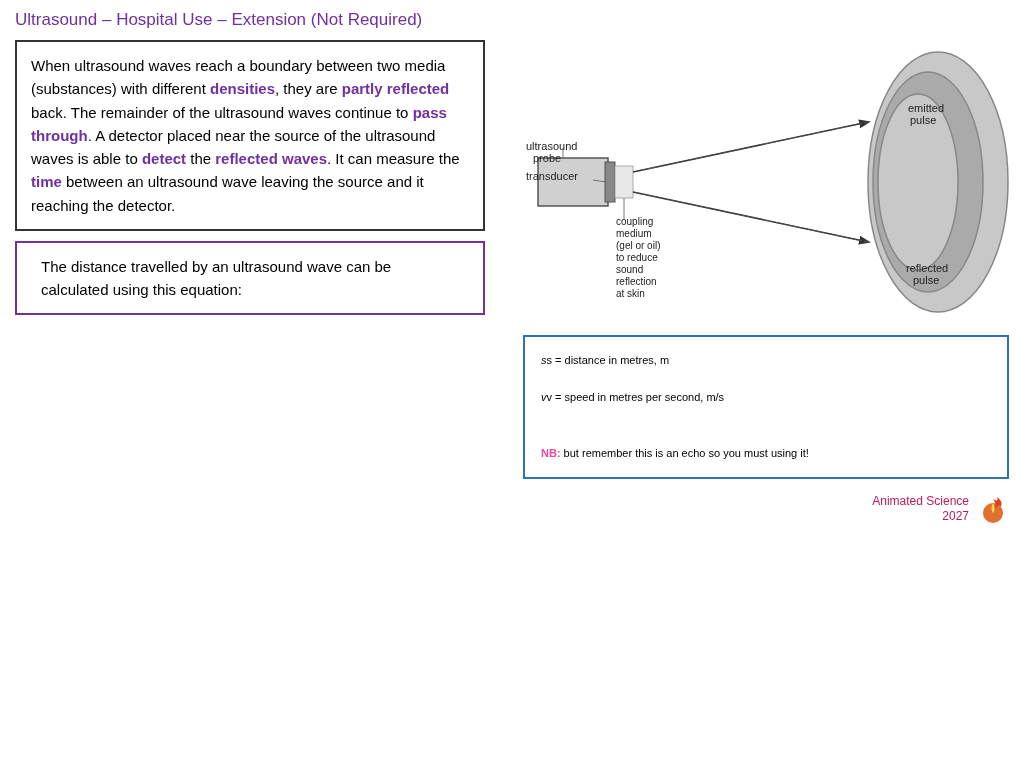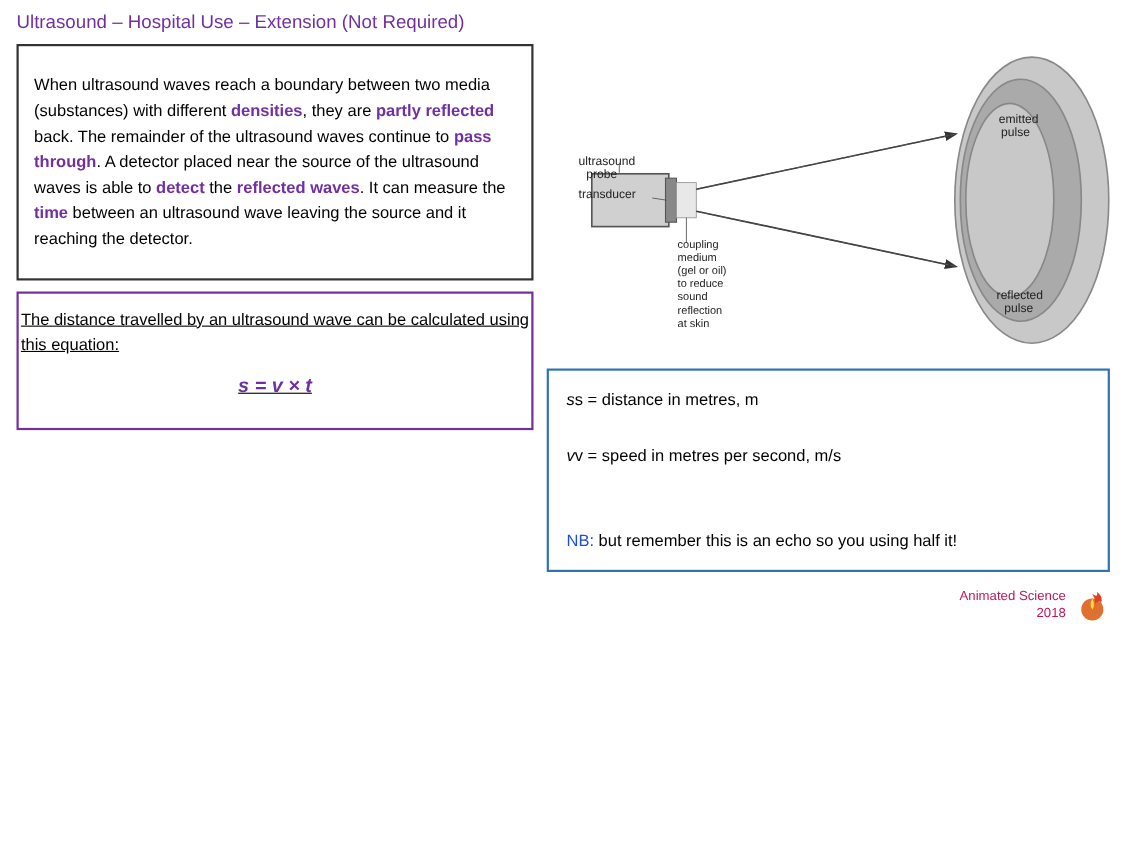--- a/index.html
+++ b/index.html
@@ -31,36 +31,36 @@
       flex-shrink: 0;
     }
     .right-col {
       display: flex;
       flex-direction: column;
       gap: 10px;
       flex: 1;
     }
     .box-black {
       border: 2px solid #333;
-      padding: 24px 14px;
+      padding: 12px 14px;
       font-size: 15px;
       line-height: 1.55;
     }
     .box-purple {
       border: 2px solid #7030a0;
-      padding: 12px 2px;
+      padding: 12px 24px;
       font-size: 15px;
       line-height: 1.55;
-      text-decoration: underline;
     }
     .box-blue {
       border: 2px solid #2e74b5;
       padding: 14px 16px;
-      font-size: 15px;
+      font-size: 11px;
       line-height: 1.7;
+      margin-left: 26px;
     }
     .highlight-purple { color: #7030a0; font-weight: bold; }
     .formula {
       text-align: center;
       font-style: italic;
       font-weight: bold;
       color: #7030a0;
       font-size: 18px;
       margin: 12px 0;
     }
@@ -84,41 +84,40 @@
     .brand-text {
       font-size: 12px;
       color: #be185d;
       text-align: right;
       line-height: 1.3;
     }
     .brand-icon {
       width: 32px;
       height: 32px;
     }
-    .nb { color: #1d4ed8; font-weight: normal; }
+    .nb { color: #ec4899; font-weight: bold; }
     .italic { font-style: italic; }
   </style>
 </head>
 <body>
 
 <div class="page-title">
   <span>Ultrasound</span><span> – </span><span>Hospital Use</span><span> – </span><span>Extension (Not Required)</span>
 </div>
 
 <div class="main-layout">
 
   <div class="left-col">
 
     <div class="box-black">
       <span>When ultrasound waves reach a boundary between two media (substances) with different </span><span class="highlight-purple">densities</span><span>, they are </span><span class="highlight-purple">partly reflected</span><span> back.  The remainder of the ultrasound waves continue to </span><span class="highlight-purple">pass through</span><span>. A detector placed near the source of the ultrasound waves is able to </span><span class="highlight-purple">detect</span><span> the </span><span class="highlight-purple">reflected waves</span><span>. It can measure the </span><span class="highlight-purple">time</span><span> between an ultrasound wave leaving the source and it reaching the detector.</span>
     </div>
 
     <div class="box-purple">
       <span>The distance travelled by an ultrasound wave can be calculated using this equation:</span>
-      <div class="formula">s = v × t</div>
     </div>
   </div>
 
   <div class="right-col">
 
     <div class="diagram-area">
       <svg class="diagram-svg" viewBox="0 0 490 285">
 
         <ellipse cx="430" cy="142" rx="70" ry="130" fill="#c8c8c8" stroke="#888" stroke-width="1.5"></ellipse>
 
@@ -176,28 +175,28 @@
       <div>
         <span class="italic">s</span><span>s = distance in metres, m</span>
       </div>
       <br>
       <div>
         <span class="italic">v</span><span>v = speed in metres per second, m/s</span>
       </div>
       <br>
       <br>
       <div>
-        <span class="nb">NB:</span><span> but remember this is an echo so you using half it!</span>
+        <span class="nb">NB:</span><span> but remember this is an echo so you must using it!</span>
       </div>
     </div>
 
     <div class="bottom-right">
       <div class="brand-text">
         <span>Animated Science</span><br>
-        <span>2018</span>
+        <span>2027</span>
       </div>
 
       <svg class="brand-icon" viewBox="0 0 32 32">
         <ellipse cx="16" cy="20" rx="10" ry="10" fill="#e07030"></ellipse>
         <path d="M16 6 Q20 12 18 16 Q22 10 24 14 Q26 8 20 4 Q22 10 16 6z" fill="#e04020"></path>
         <path d="M16 10 Q13 16 16 20 Q19 16 16 10z" fill="#ffdd44"></path>
       </svg>
     </div>
   </div>
 </div>

